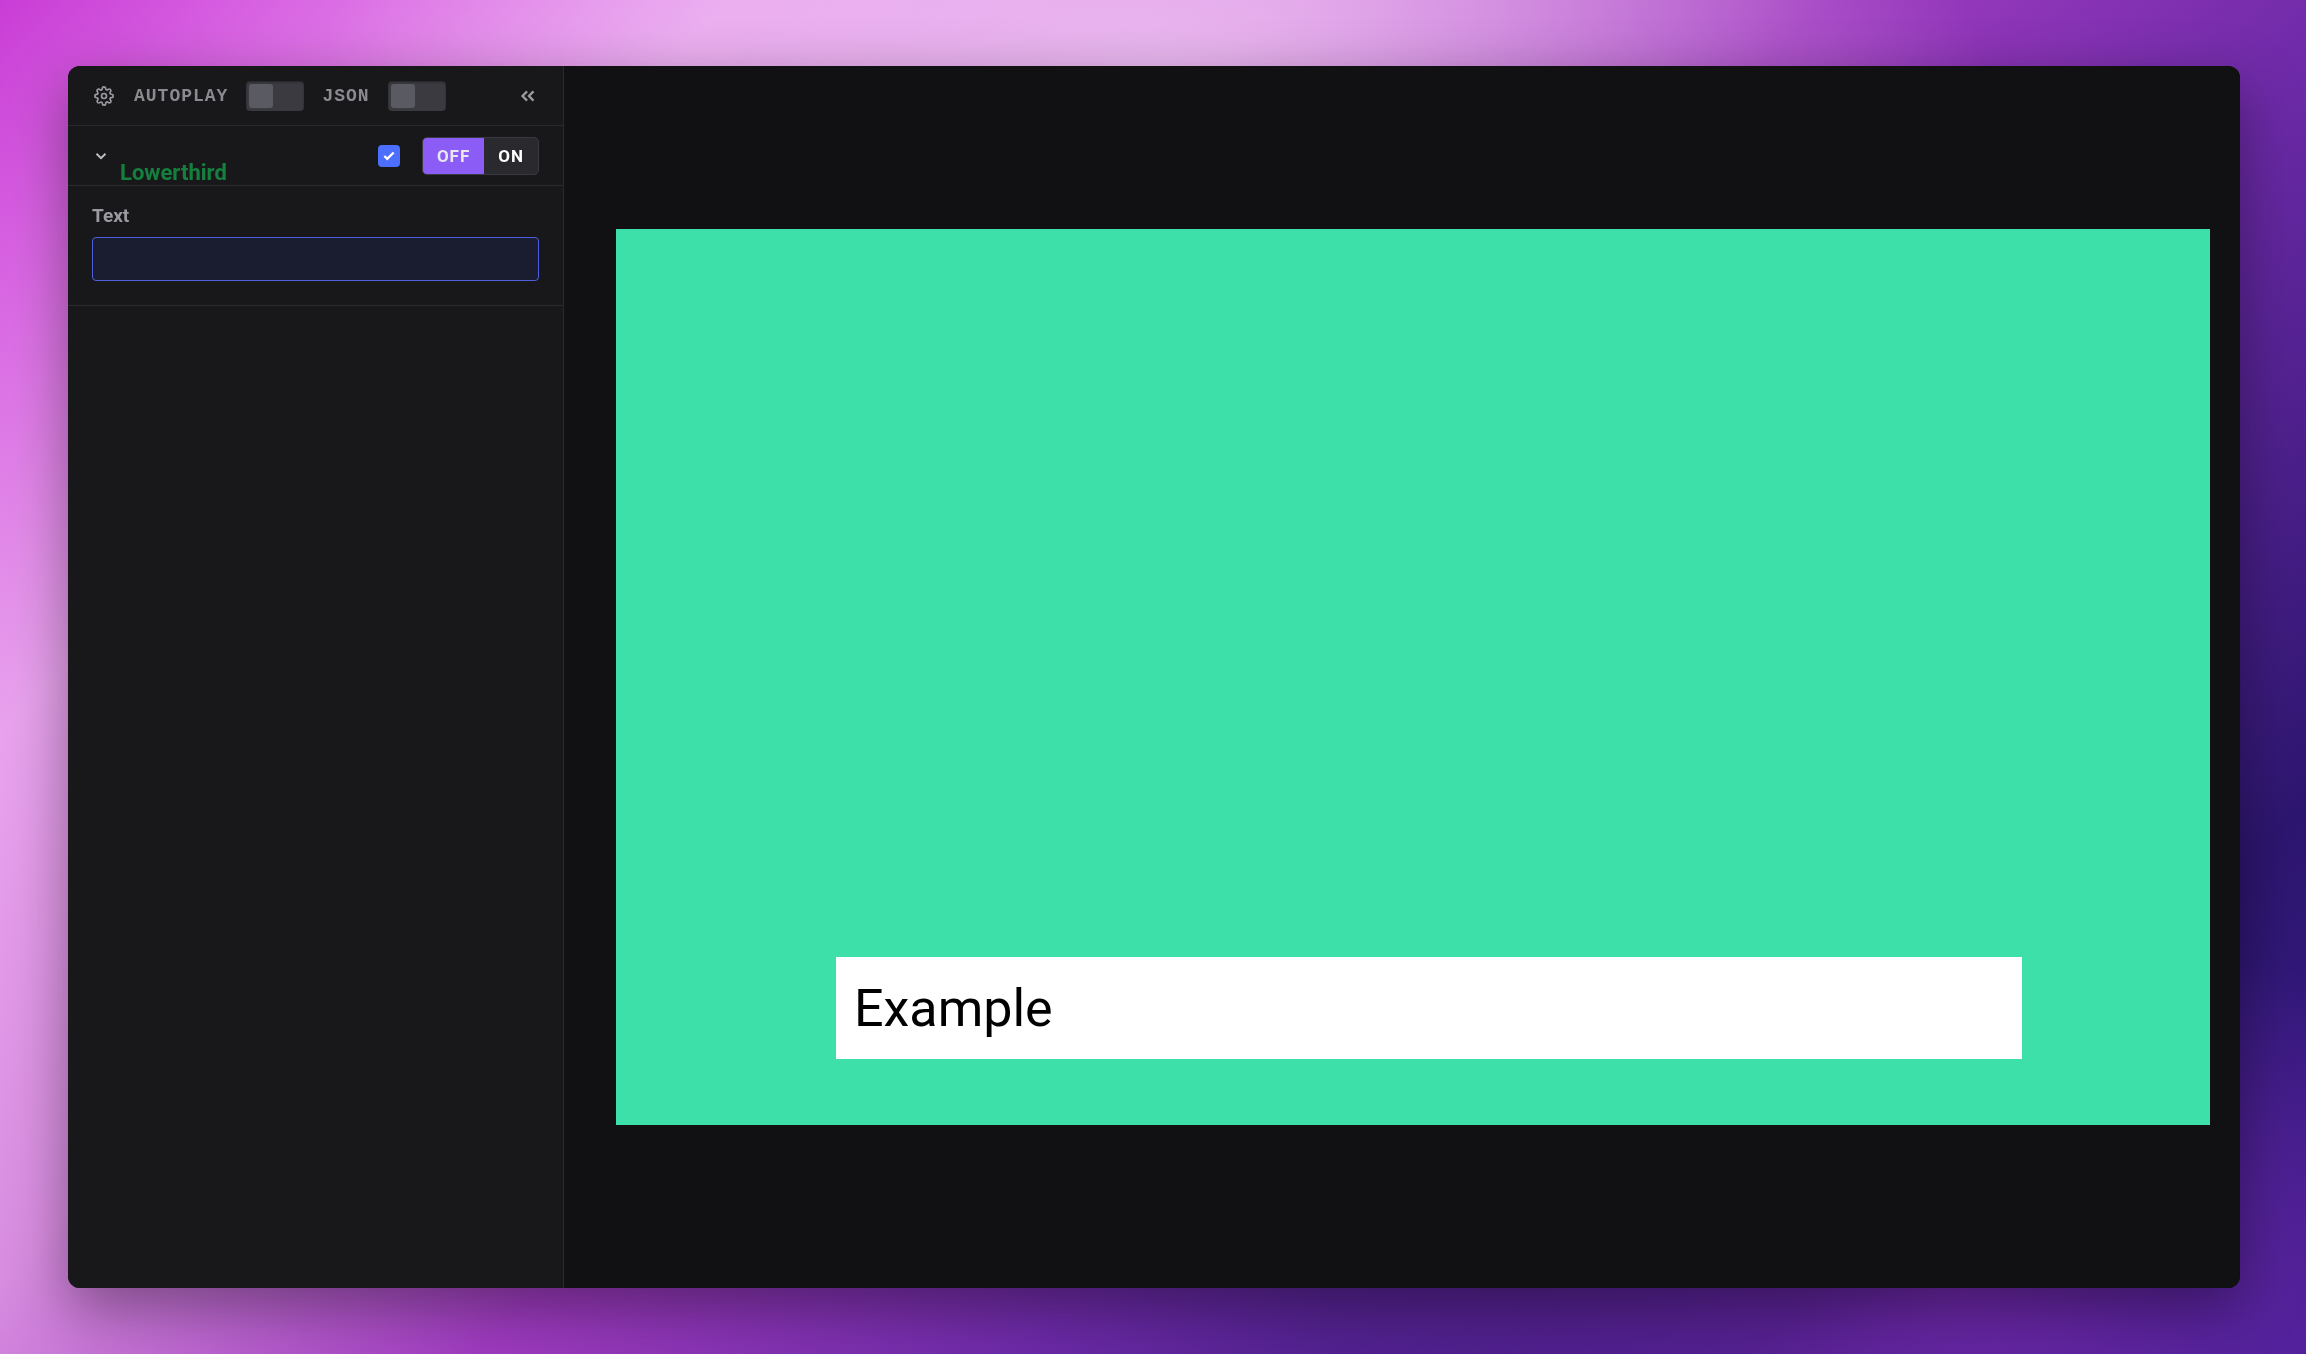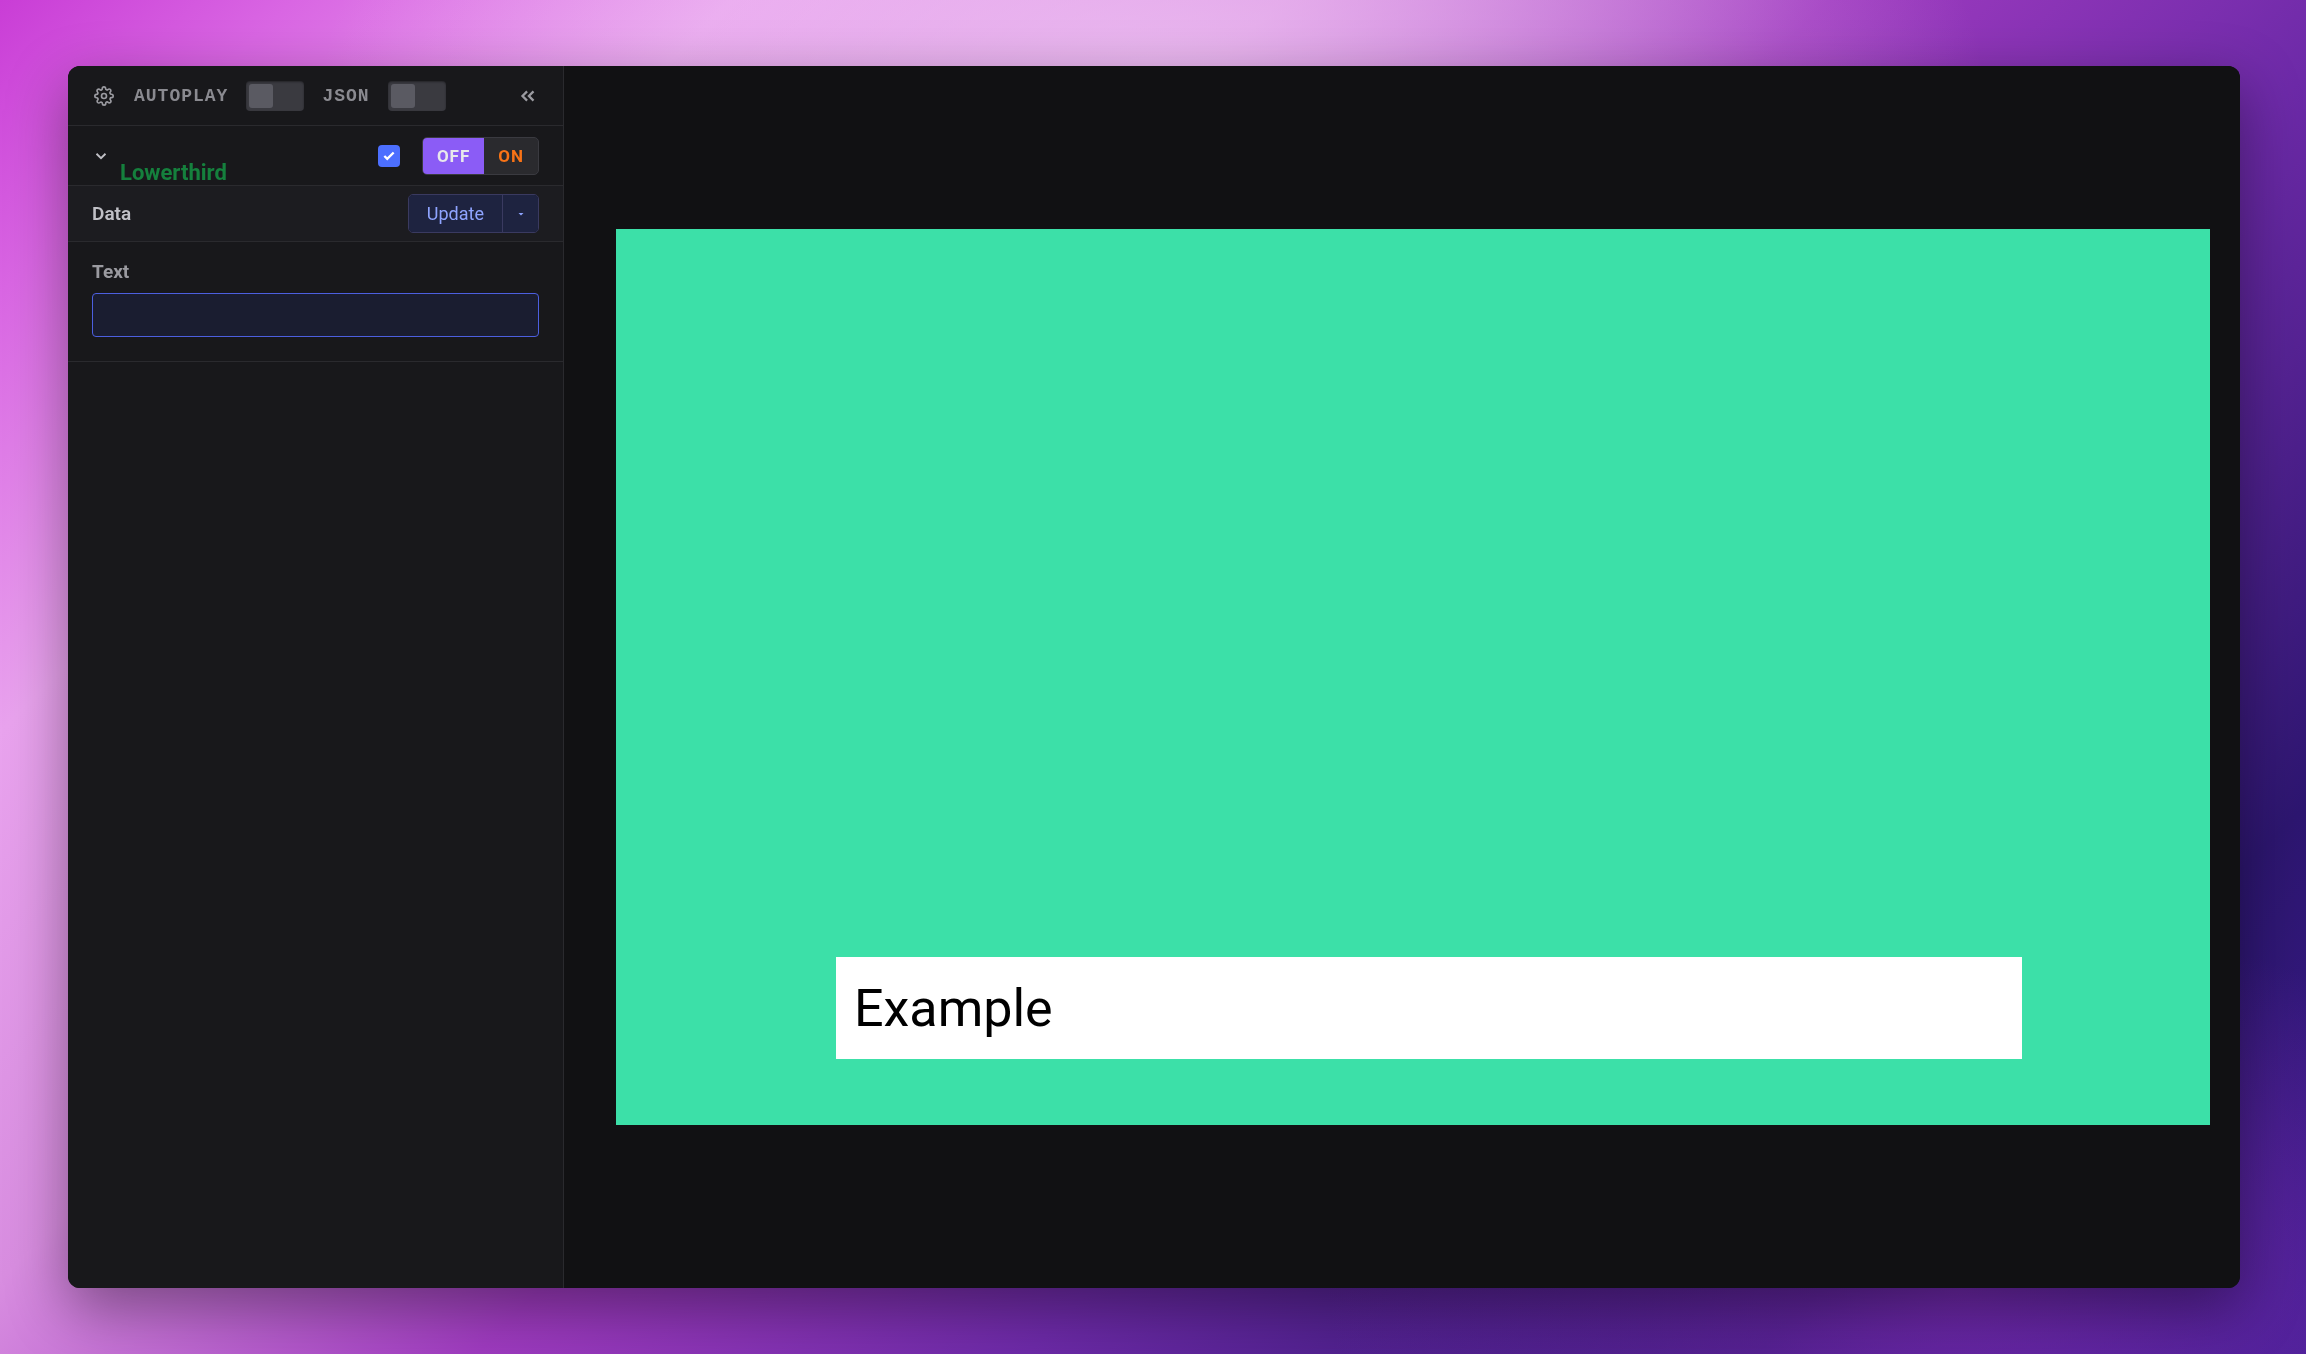--- a/index.html
+++ b/index.html
@@ -137,21 +137,21 @@
       background: #2a2a2e;
       border-radius: 5px;
       overflow: hidden;
       border: 1px solid #3a3a40;
       margin-left: 12px;
     }
     .seg-btn {
       padding: 8px 14px;
       font-size: 17px;
       font-weight: 700;
-      color: #f97316;
+      color: #ffffff;
       cursor: pointer;
       letter-spacing: 1px;
     }
     .seg-btn.active {
       background: #8b5cf6;
       color: #e8e8ec;
     }
     .data-row {
       height: 56px;
       display: flex;
@@ -308,31 +308,20 @@
         <svg width="14" height="14" viewBox="0 0 24 24" fill="none" stroke="#fff" stroke-width="4">
           <polyline points="20 6 9 17 4 12"></polyline>
         </svg>
       </div>
       <div class="segmented">
         <div class="seg-btn active">OFF</div>
         <div class="seg-btn">ON</div>
       </div>
     </div>
 
-    <div class="data-row">
-      <span class="data-label">Data</span>
-      <div class="update-group">
-        <div class="update-btn">Update</div>
-        <div class="update-dropdown">
-          <svg width="12" height="12" viewBox="0 0 24 24" fill="currentColor">
-            <path d="M7 10l5 5 5-5z"></path>
-          </svg>
-        </div>
-      </div>
-    </div>
 
     <div class="field-group">
       <div class="field-label">Text</div>
       <input class="text-input" type="text" value="" style="">
     </div>
 
     <div class="sidebar-fill"></div>
 
 
   </div>

